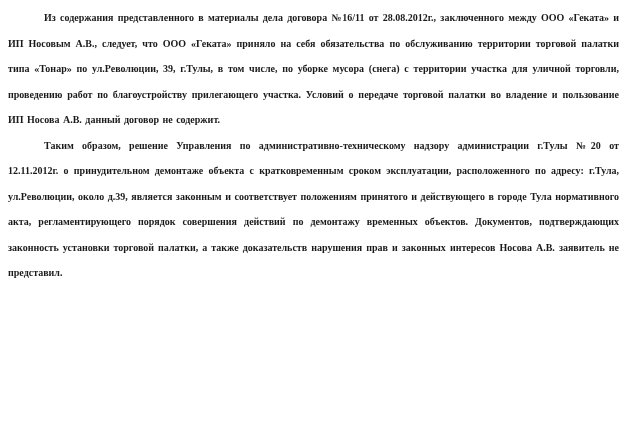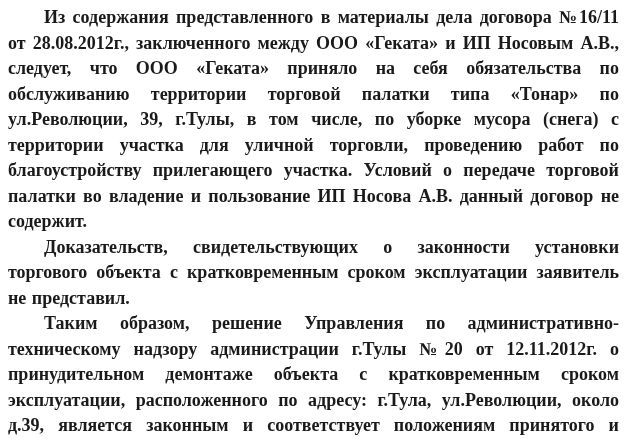--- a/index.html
+++ b/index.html
@@ -9,32 +9,31 @@
   }
   .page {
     width: 628px;
     height: 439px;
     box-sizing: border-box;
     padding: 5px 9px 0 8px;
     background: #ffffff;
     color: #1a1a1a;
     font-family: "Liberation Serif", "DejaVu Serif", serif;
     font-weight: bold;
-    font-size: 18px;
+    font-size: 10px;
     line-height: 25.5px;
     text-align: justify;
     overflow: hidden;
   }
   .page p {
     margin: 0;
     padding: 0;
     text-indent: 36px;
     word-spacing: 1px;
   }
 </style>
 </head>
 <body>
 
 <div class="page">
   <p>Из содержания представленного в материалы дела договора №16/11 от 28.08.2012г., заключенного между ООО «Геката» и ИП Носовым А.В., следует, что ООО «Геката» приняло на себя обязательства по обслуживанию территории торговой палатки типа «Тонар» по ул.Революции, 39, г.Тулы, в том числе, по уборке мусора (снега) с территории участка для уличной торговли, проведению работ по благоустройству прилегающего участка. Условий о передаче торговой палатки во владение и пользование ИП Носова А.В. данный договор не содержит.</p>
-  <p>Доказательств, свидетельствующих о законности установки торгового объекта с кратковременным сроком эксплуатации заявитель не представил.</p>
   <p>Таким образом, решение Управления по административно-техническому надзору администрации г.Тулы №20 от 12.11.2012г. о принудительном демонтаже объекта с кратковременным сроком эксплуатации, расположенного по адресу: г.Тула, ул.Революции, около д.39, является законным и соответствует положениям принятого и действующего в городе Тула нормативного акта, регламентирующего порядок совершения действий по демонтажу временных объектов. Документов, подтверждающих законность установки торговой палатки, а также доказательств нарушения прав и законных интересов Носова А.В. заявитель не представил.</p>
 </div>
 
 </body></html>

